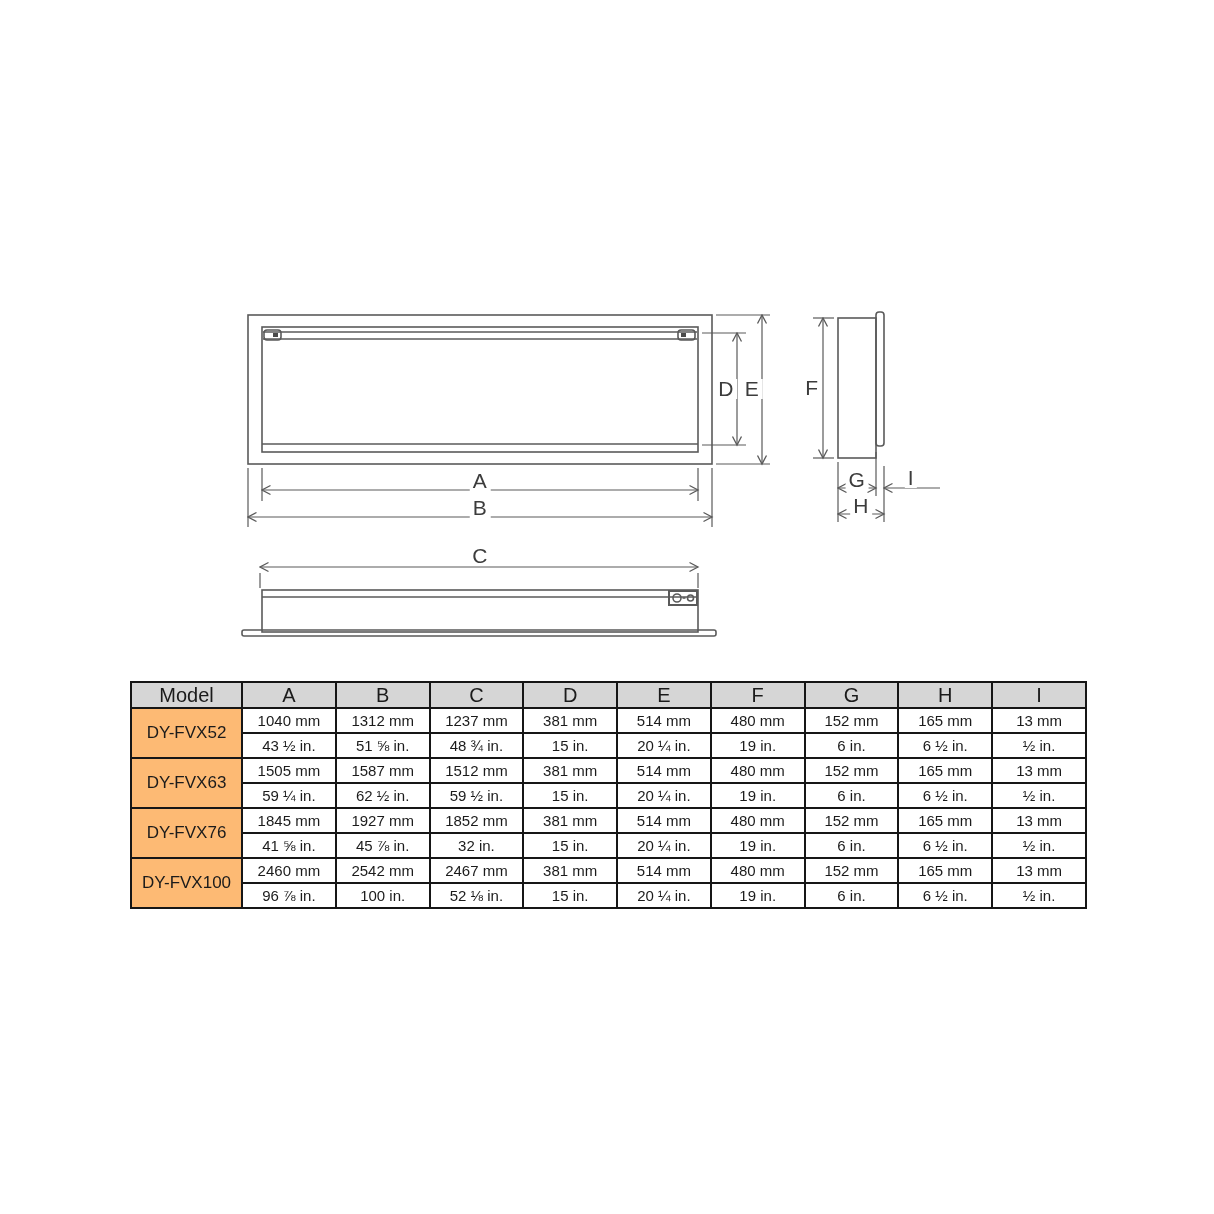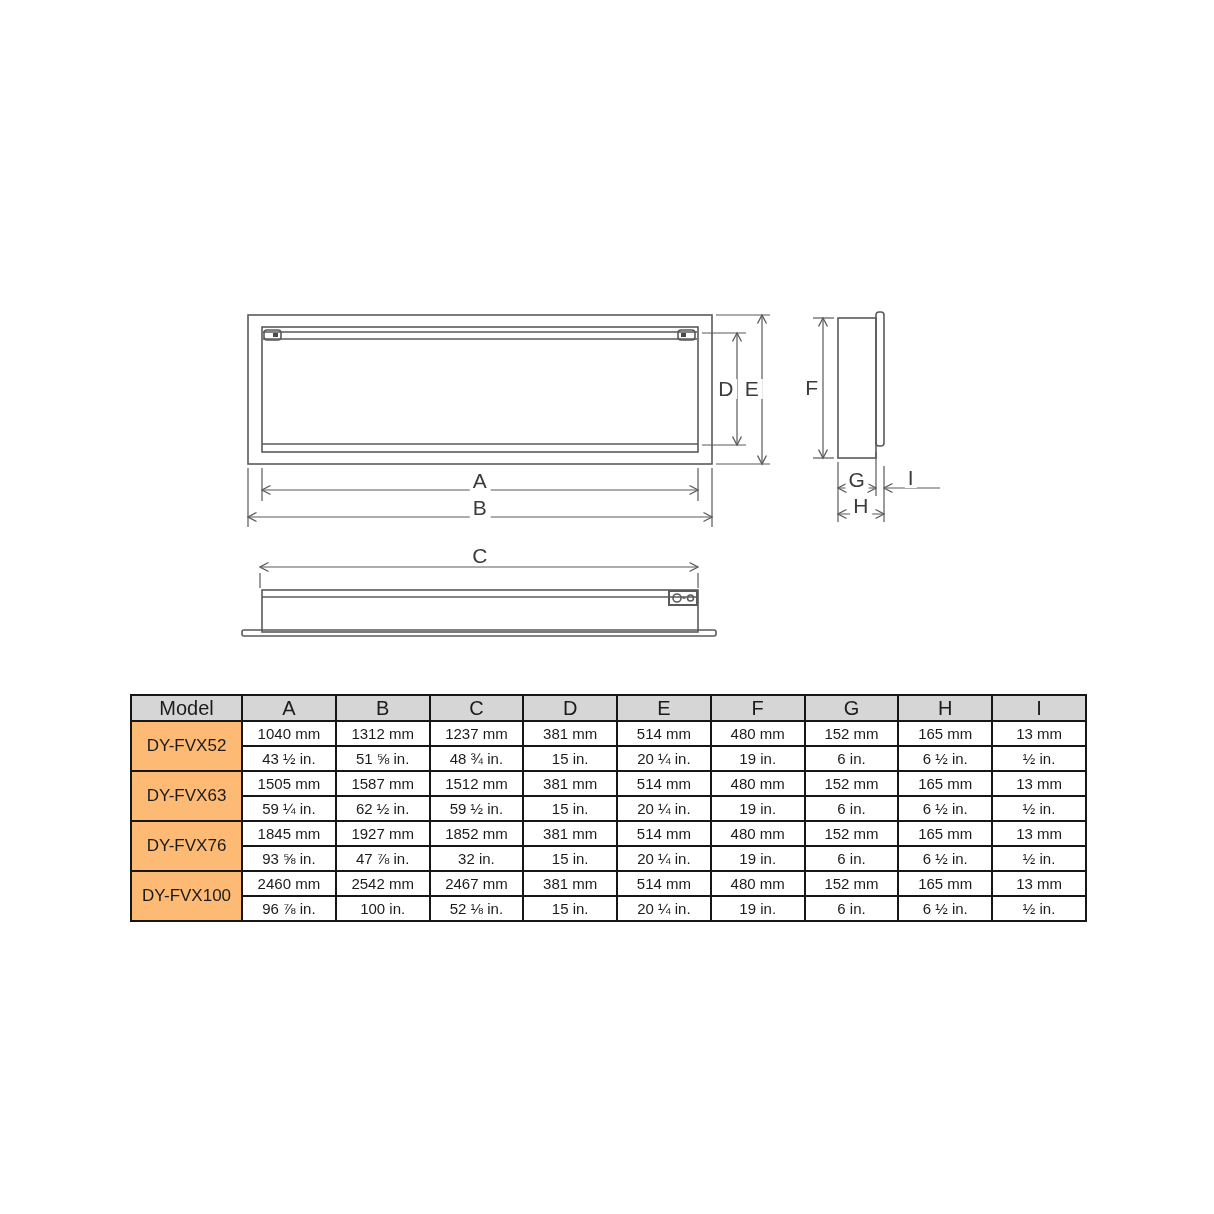--- a/index.html
+++ b/index.html
@@ -8,21 +8,21 @@
     font-family:"Liberation Sans",sans-serif;overflow:hidden;
   }
   svg.diagram{position:absolute;left:0;top:0;}
   .dim-label{
     position:absolute;transform:translate(-50%,-50%);
     font-size:21px;color:#3c3c3c;background:#ffffff;
     line-height:20px;padding:0 3px;letter-spacing:.5px;
   }
   table.dims{
     position:absolute;left:130px;top:681px;width:957px;
-    border-collapse:collapse;table-layout:fixed;color:#1b1b1b;margin-top:13px;
+    border-collapse:collapse;table-layout:fixed;color:#1b1b1b;
   }
   table.dims th,table.dims td{
     border:2px solid #161616;text-align:center;vertical-align:middle;padding:0;
   }
   table.dims th{
     height:24px;background:#d6d6d6;font-size:20px;font-weight:normal;
   }
   table.dims td{height:23px;font-size:15px;background:#ffffff;}
   table.dims td.model{background:#fdba74;font-size:17px;}
   col.c-model{width:111px;}
@@ -198,22 +198,22 @@
         <td>1927 mm</td>
         <td>1852 mm</td>
         <td>381 mm</td>
         <td>514 mm</td>
         <td>480 mm</td>
         <td>152 mm</td>
         <td>165 mm</td>
         <td>13 mm</td>
       </tr>
       <tr>
-        <td>93 ⅝ in.</td>
-        <td>47 ⅞ in.</td>
+        <td>41 ⅝ in.</td>
+        <td>45 ⅞ in.</td>
         <td>32 in.</td>
         <td>15 in.</td>
         <td>20 ¼ in.</td>
         <td>19 in.</td>
         <td>6 in.</td>
         <td>6 ½ in.</td>
         <td>½ in.</td>
       </tr>
       <tr>
         <td class="model" rowspan="2">DY-FVX100</td>

